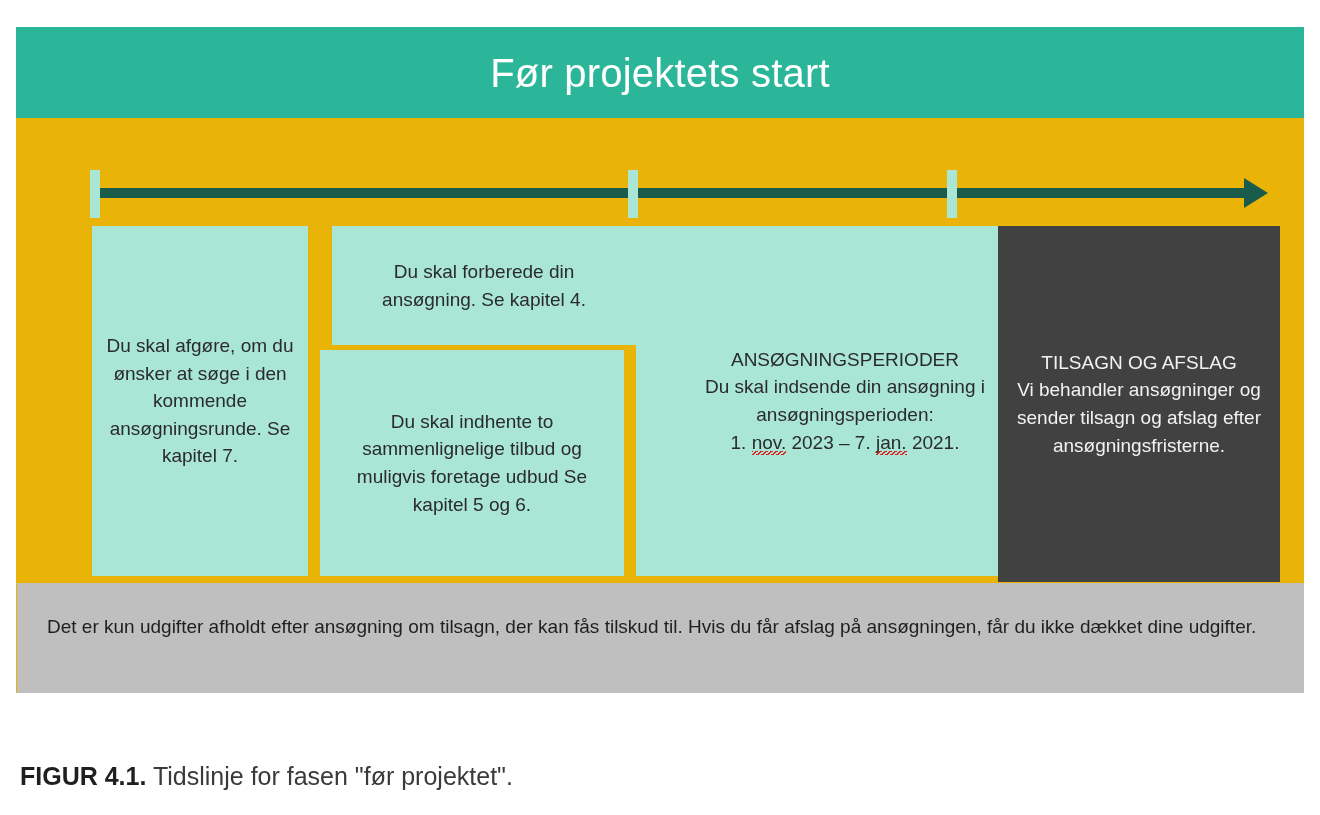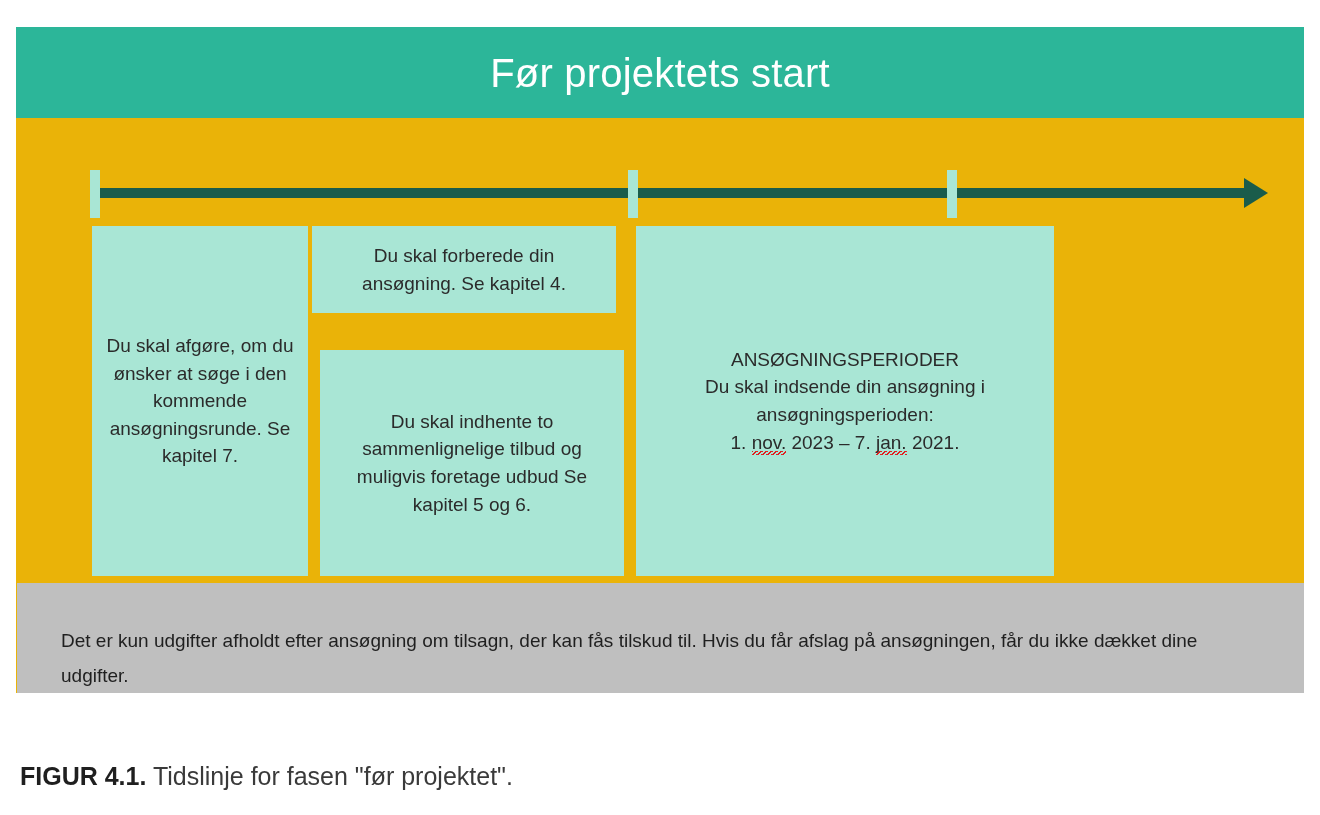--- a/index.html
+++ b/index.html
@@ -107,24 +107,24 @@
 
   
   #box-col1 {
     left: 76px;
     top: 0;
     width: 216px;
     height: 350px;
   }
   
   #box-col2-top {
-    left: 296px;
+    left: 316px;
     top: 0;
     width: 304px;
-    height: 87px;
+    height: 119px;
   }
   #box-col2-bottom {
     left: 304px;
     top: 124px;
     width: 304px;
     height: 226px;
   }
   
   #box-col3 {
     left: 620px;
@@ -181,21 +181,21 @@
     width: 1287px;
     height: 110px;
     background: #bfbfbf;
     box-sizing: border-box;
     padding: 26px 30px 0 30px;
   }
   #note-text {
     color: #1f1f1f;
     font-size: 19px;
     line-height: 1.85;
-    margin: 14px;
+    margin: 0;
   }
 
   
   #caption {
     position: absolute;
     left: 20px;
     top: 760px;
     width: 1280px;
     font-size: 25px;
     color: #3a3a3a;
@@ -236,20 +236,24 @@
     <div class="box" id="box-col2-bottom">
       <span class="box-body">Du skal indhente to sammenlignelige tilbud og muligvis foretage udbud Se kapitel 5 og 6.</span>
     </div>
 
     <div class="box" id="box-col3">
       <span class="box-heading">ANSØGNINGSPERIODER</span>
       <span class="box-body">Du skal indsende din ansøgning i ansøgningsperioden:</span>
       <span class="box-body"><span>1. </span><span class="squiggle">nov.</span><span> 2023 – 7. </span><span class="squiggle">jan.</span><span> 2021.</span></span>
     </div>
 
+    <div class="box" id="box-col4">
+      <span class="box-heading">TILSAGN OG AFSLAG</span>
+      <span class="box-body">Vi behandler ansøgninger og sender tilsagn og afslag efter ansøgningsfristerne.</span>
+    </div>
 
   </div>
 
   <div id="note-bar">
     <p id="note-text">Det er kun udgifter afholdt efter ansøgning om tilsagn, der kan fås tilskud til. Hvis du får afslag på ansøgningen, får du ikke dækket dine udgifter.</p>
   </div>
 
 </div>
 
 <div id="caption"><span id="caption-label">FIGUR 4.1.</span><span> Tidslinje for fasen "før projektet".</span></div>

